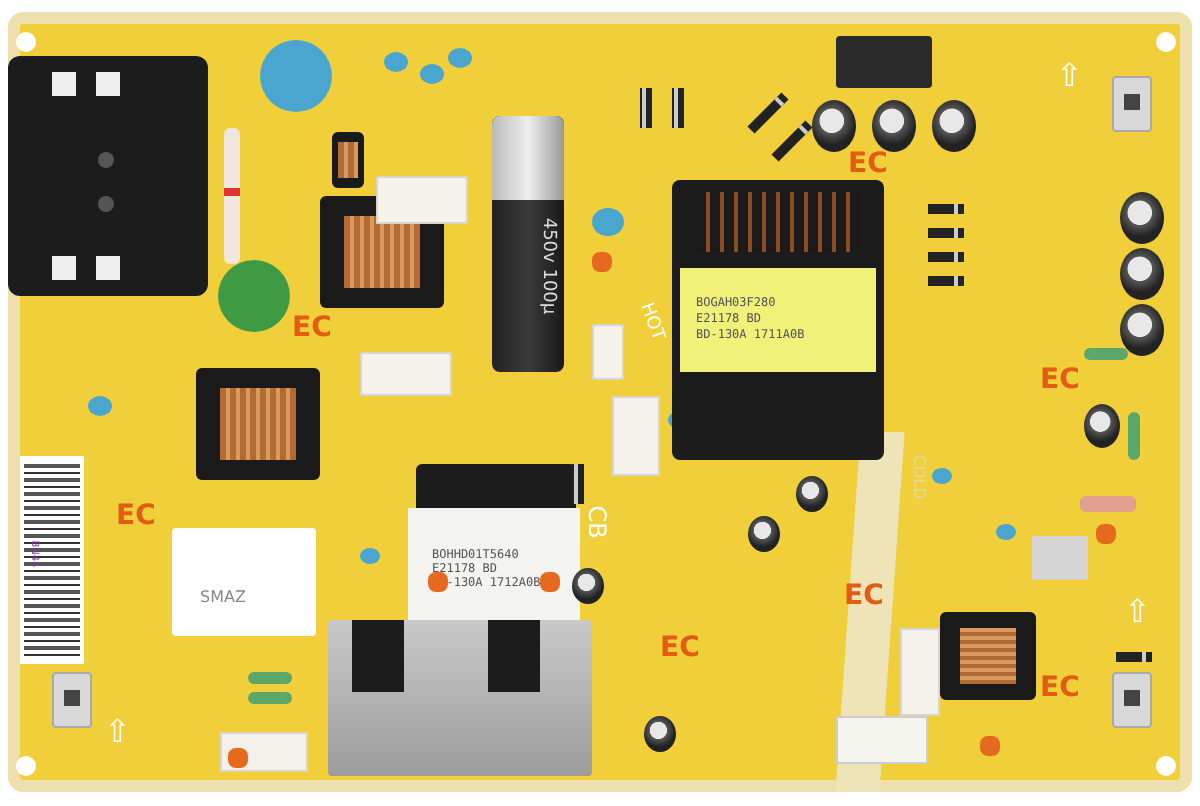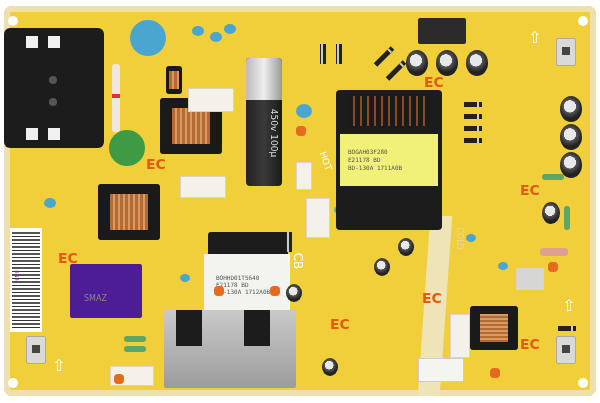--- a/index.html
+++ b/index.html
@@ -89,21 +89,21 @@
   </div>
 
   <div class="abs black" style="left:204px;top:226px;width:80px;height:100px;border-radius:3px;">
     <div class="abs" style="left:-4px;top:22px;width:86px;height:56px;background:#f3f3ef;">
       <div class="label-text" style="left:12px;top:20px;">BOHHD01T5640</div>
       <div class="label-text" style="left:12px;top:27px;">E21178 BD</div>
       <div class="label-text" style="left:12px;top:34px;">BD-130A 1712A0B</div>
     </div>
   </div>
 
-  <div class="abs" style="left:66px;top:258px;width:72px;height:54px;background:#4c1d95;border-radius:2px;">
+  <div class="abs" style="left:82px;top:258px;width:72px;height:54px;background:#ffffff;border-radius:2px;">
     <div class="abs" style="left:14px;top:30px;font-size:8px;color:#888;">SMAZ</div>
   </div>
 
   <div class="abs" style="left:160px;top:304px;width:132px;height:78px;background:linear-gradient(180deg,#c9c9c9,#9c9c9c);border-radius:2px;">
     <div class="abs black" style="left:12px;top:0;width:26px;height:36px;"></div>
     <div class="abs black" style="left:80px;top:0;width:26px;height:36px;"></div>
   </div>
 
   <div class="elec" style="left:402px;top:44px;width:22px;height:26px;"></div>
   <div class="elec" style="left:432px;top:44px;width:22px;height:26px;"></div>

